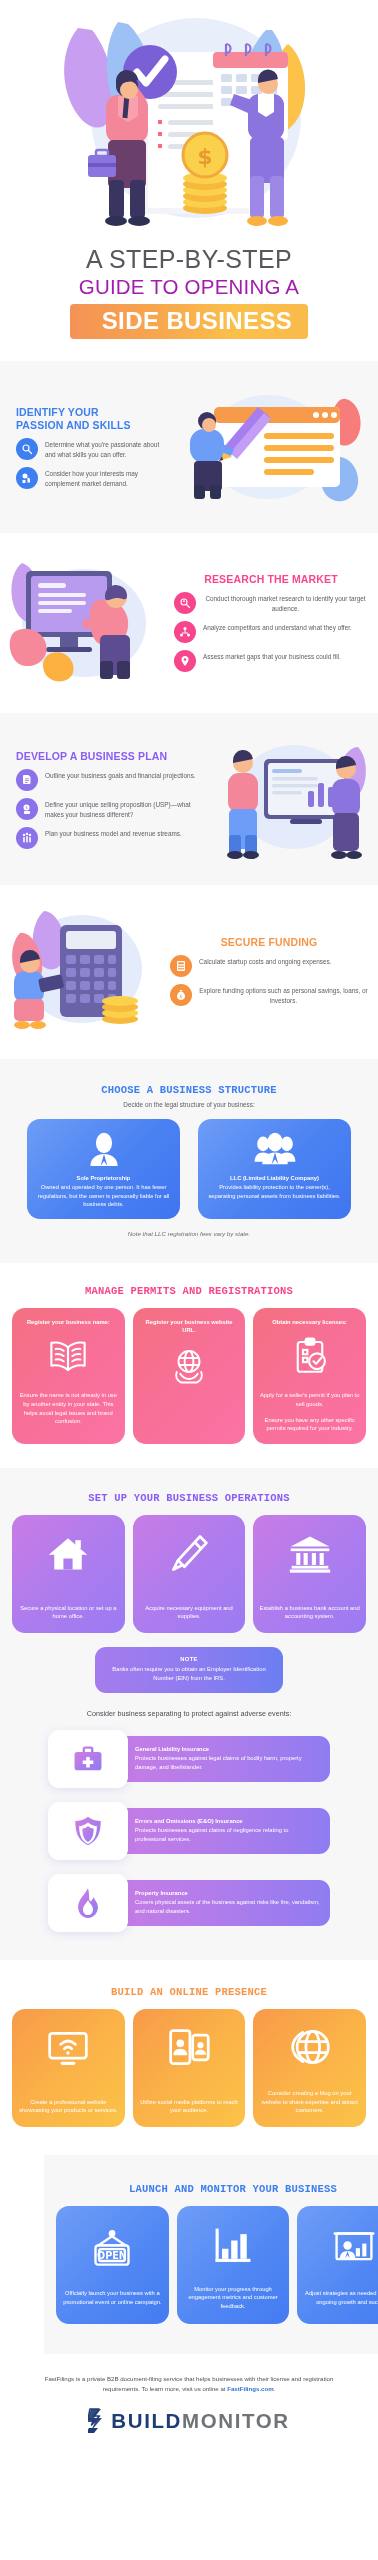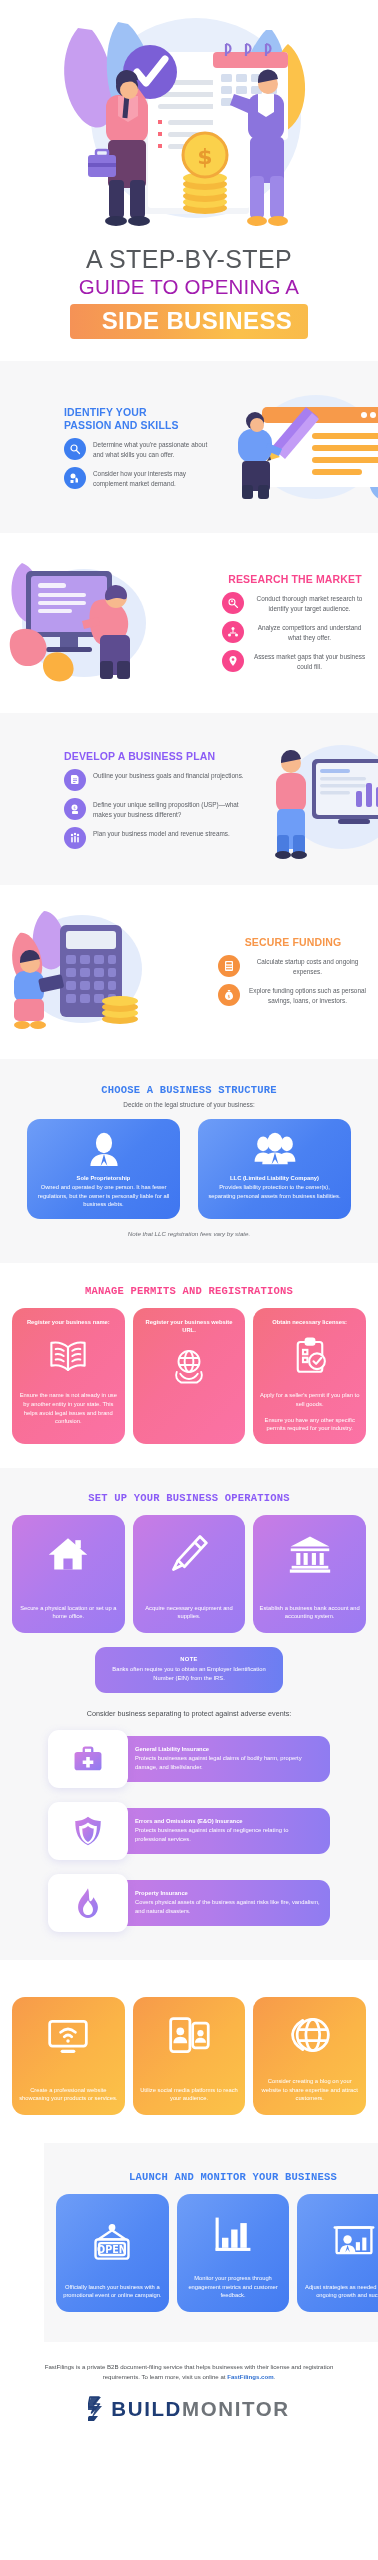--- a/index.html
+++ b/index.html
@@ -40,21 +40,21 @@
   }
 
   
   .sec { position: relative; width: 378px; overflow: hidden; }
   .sec.grey { background: #f7f7f8; }
   .sec.white { background: #ffffff; }
 
   
   .step { display: flex; align-items: center; position: relative; }
   .step .art { position: relative; flex: 0 0 auto; }
-  .step .copy { flex: 1 1 auto; margin-left: 48px; }
+  .step .copy { flex: 1 1 auto; }
   .step.left-copy .copy { padding: 0 4px 0 16px; }
   .step.right-copy .copy { padding: 0 10px 0 6px; text-align: center; }
   .step-head {
     font-size: 10.5px; font-weight: 700; letter-spacing: .15px;
     line-height: 1.25; margin-bottom: 6px; text-transform: uppercase;
   }
   .bullets { display: flex; flex-direction: column; gap: 7px; }
   .bullet { display: flex; align-items: flex-start; gap: 7px; }
   .bullet .bico {
     flex: 0 0 auto; width: 22px; height: 22px; border-radius: 50%;
@@ -160,21 +160,21 @@
     display: flex; flex-direction: column; align-items: center; justify-content: space-between;
   }
   .ocard .ico svg { width: 44px; height: 44px; }
   .ocard .dsc { font-size: 5.8px; line-height: 1.5; margin-top: 13px; }
 
   
   .bcard {
     flex: 1 1 0; border-radius: 13px; color: #fff; text-align: center;
     padding: 16px 6px 12px 6px; min-height: 118px;
     background: linear-gradient(135deg,#6e9df7 0%,#5288f4 55%,#437bf1 100%);
-    display: flex; flex-direction: column; align-items: center; justify-content: flex-end;
+    display: flex; flex-direction: column; align-items: center; justify-content: center;
   }
   .bcard .ico svg { width: 46px; height: 44px; }
   .bcard .dsc { font-size: 5.8px; line-height: 1.5; margin-top: 13px; }
 
   
   .footer { background: #fff; padding: 20px 30px 22px 30px; text-align: center; }
   .footer .disc { font-size: 6.1px; line-height: 1.65; color: #4d5054; }
   .footer .disc a { color: #2f6fd0; font-weight: 700; text-decoration: none; }
   .logo-wrap { display: flex; align-items: center; justify-content: center; margin-top: 14px; gap: 1px; }
   .logo-mark { width: 22px; height: 26px; }
@@ -761,20 +761,21 @@
         </div>
         <div class="ins-body">
           <div class="ttl">Property Insurance</div>
           <div class="dsc">Covers physical assets of the business against risks like fire, vandalism, and natural disasters.</div>
         </div>
       </div>
     </div>
   </div>
 
   <div class="sec white" style="padding:26px 0 28px 0;">
+    <div class="block-head c-orange">BUILD AN ONLINE PRESENCE</div>
     <div class="three-cards">
       <div class="ocard">
         <div class="ico">
           <svg viewBox="0 0 48 48" fill="none" stroke="#ffffff" stroke-width="3" stroke-linecap="round">
               <rect x="4" y="9" width="40" height="27" rx="3"></rect>
               <rect x="16" y="40" width="16" height="3.6" rx="1.8" fill="#ffffff" stroke="none"></rect>
               <path d="M16 21 q8 -7 16 0"></path>
               <path d="M20 26 q4 -4 8 0"></path>
               <circle cx="24" cy="30.5" r="1.9" fill="#ffffff" stroke="none"></circle>
             </svg>

